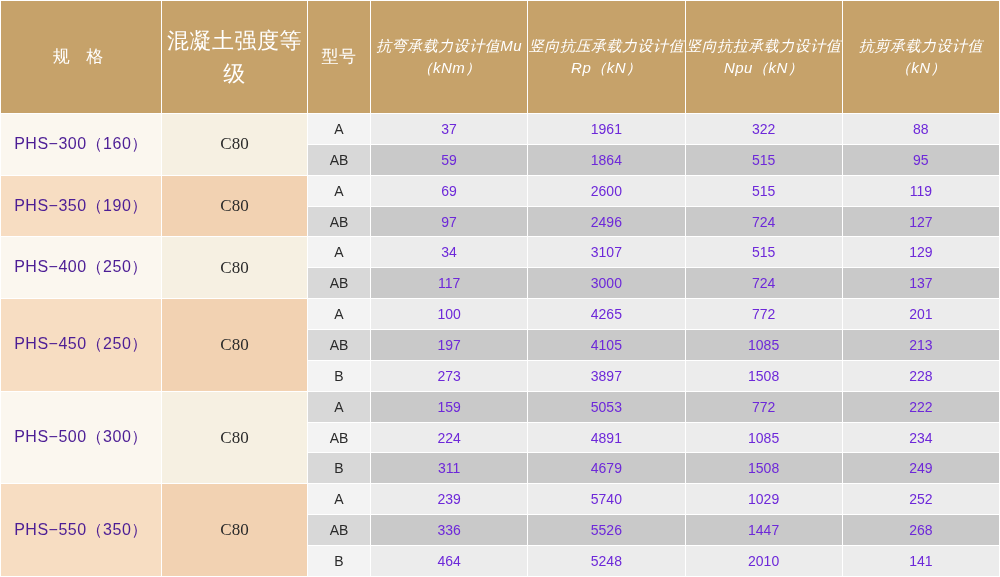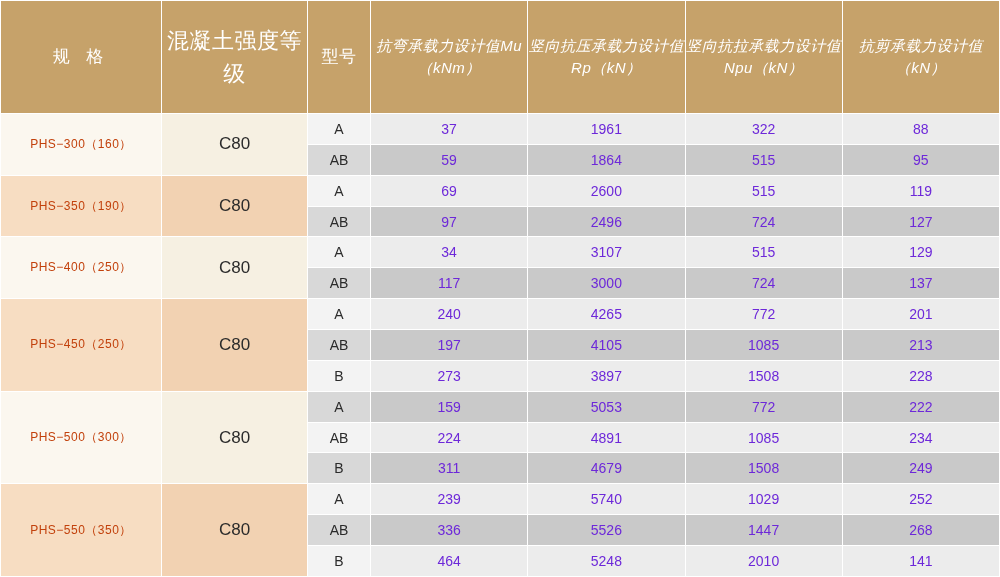--- a/index.html
+++ b/index.html
@@ -37,27 +37,28 @@
     padding: 4px 8px;
     letter-spacing: 0.5px;
   }
   thead th.hdr-spec { width: 160px; font-size: 17px; letter-spacing: 6px; }
   thead th.hdr-grade { width: 145px; font-size: 22px; }
   thead th.hdr-model { width: 62px; font-size: 17px; }
   thead th.hdr-num { font-size: 15px; font-style: italic; }
 
   
   td.spec-cell {
-    font-size: 12px;
+    font-size: 16px;
     letter-spacing: 0.5px;
-    color: #c2410c;
+    color: #4c1d95;
   }
   td.grade-cell {
     font-size: 17px;
     color: #2b2b2b;
+    font-family: Liberation Serif, serif;
   }
   td.model-cell {
     font-size: 14px;
     color: #2b2b2b;
   }
   td.num-cell {
     font-size: 14px;
     color: #6d28d9;
   }
 
@@ -138,21 +139,21 @@
       <td class="num-cell">117</td>
       <td class="num-cell">3000</td>
       <td class="num-cell">724</td>
       <td class="num-cell">137</td>
     </tr>
 
     <tr class="band-b row-light">
       <td class="spec-cell" rowspan="3">PHS−450（250）</td>
       <td class="grade-cell" rowspan="3">C80</td>
       <td class="model-cell">A</td>
-      <td class="num-cell">240</td>
+      <td class="num-cell">100</td>
       <td class="num-cell">4265</td>
       <td class="num-cell">772</td>
       <td class="num-cell">201</td>
     </tr>
     <tr class="band-b row-dark">
       <td class="model-cell">AB</td>
       <td class="num-cell">197</td>
       <td class="num-cell">4105</td>
       <td class="num-cell">1085</td>
       <td class="num-cell">213</td>

